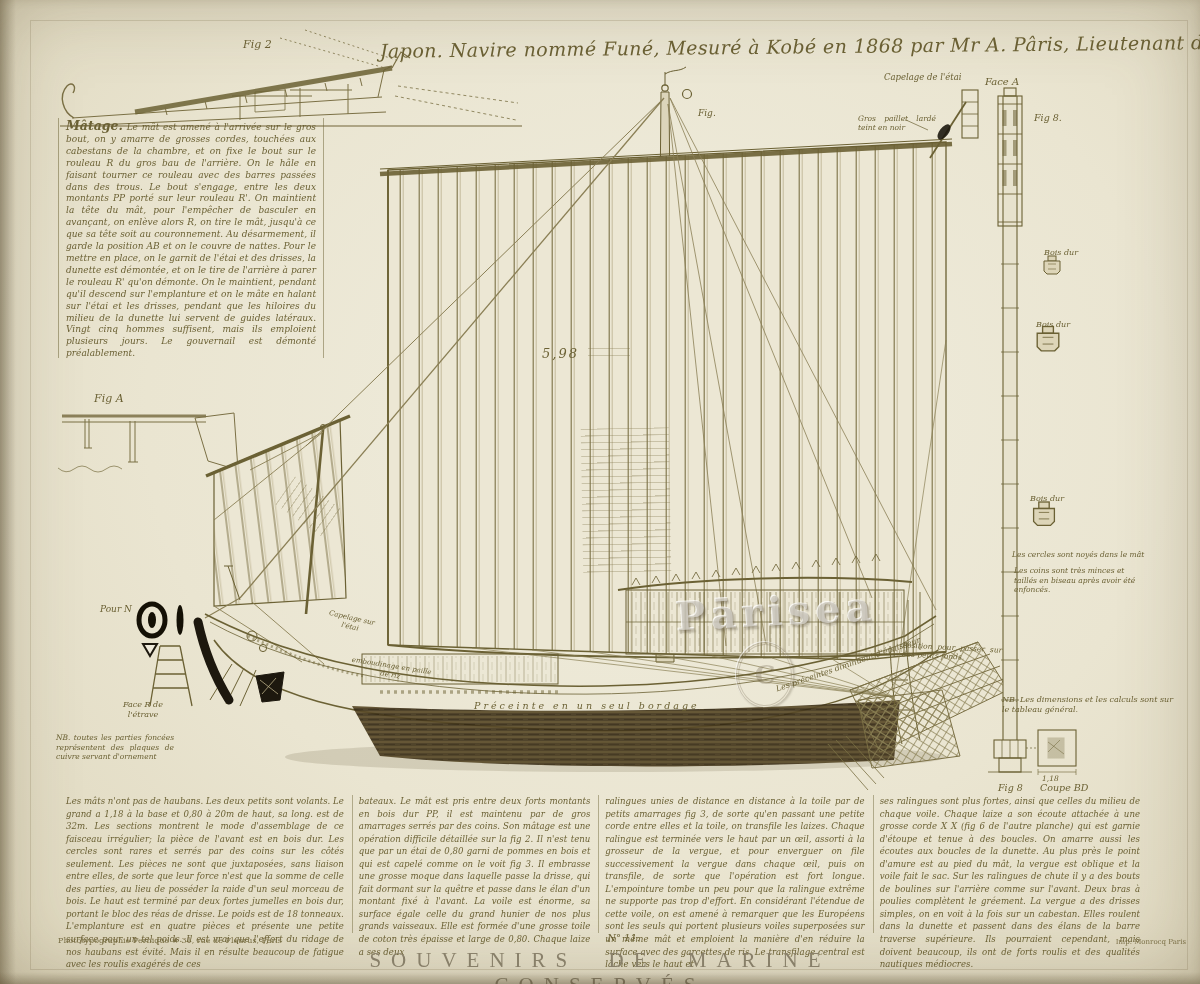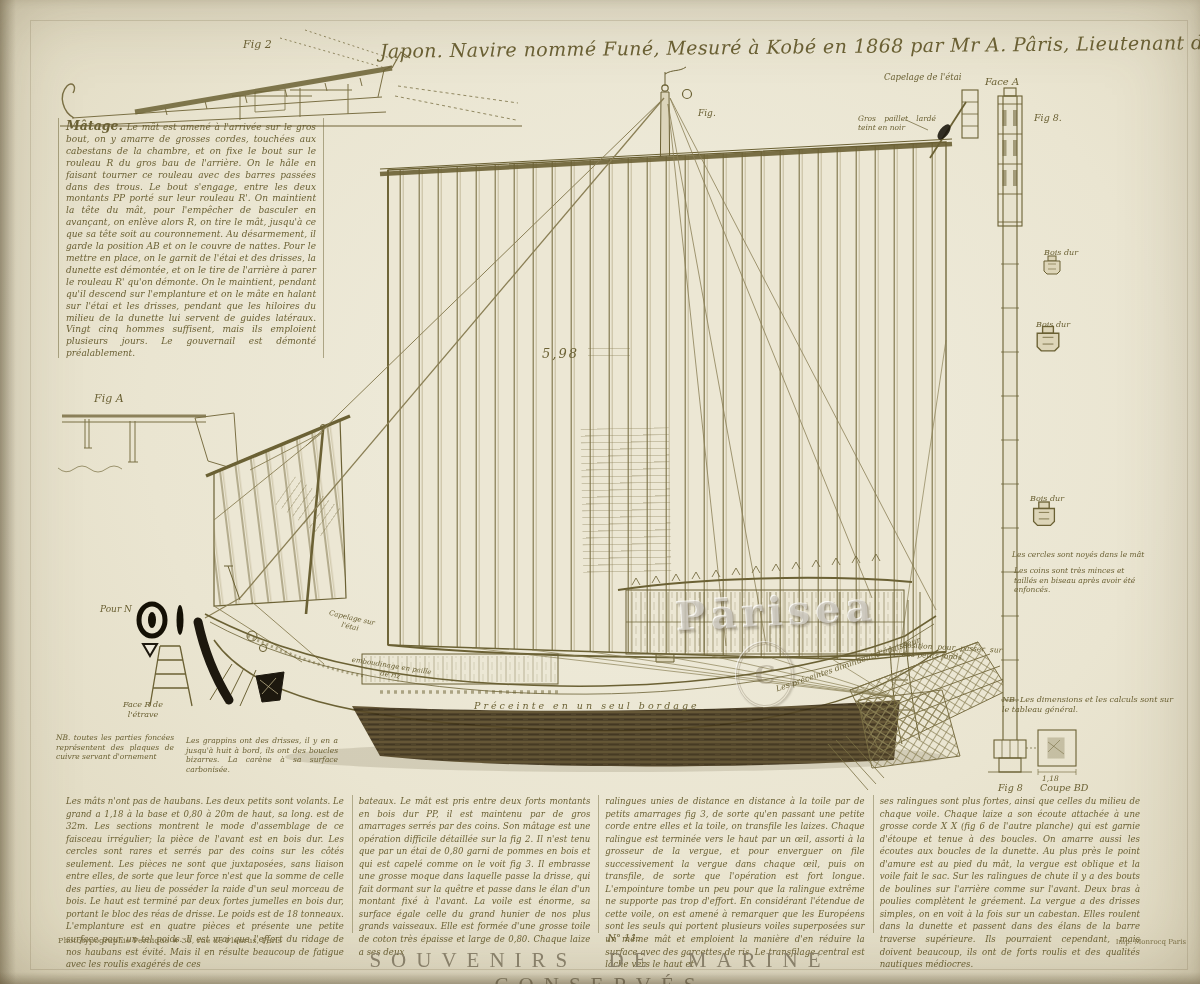--- a/index.html
+++ b/index.html
@@ -251,21 +251,20 @@
   <div class="scribble" style="left:582px;top:428px;width:88px;height:146px;transform:rotate(-1deg);"></div>
   <div class="scribble" style="left:292px;top:478px;width:34px;height:58px;transform:rotate(-55deg);"></div>
 
   <div class="lbl" style="left:698px;top:108px;font-size:9px;">Fig.</div>
 
   <div class="lbl" style="left:474px;top:700px;font-size:9.5px;letter-spacing:3px;">Préceinte en un seul bordage</div>
   <div class="lbl" style="left:772px;top:660px;font-size:8px;transform:rotate(-19deg);">Les préceintes diminuent d'épaisseur</div>
   <div class="blk" style="left:902px;top:643px;width:100px;font-size:7.5px;line-height:9px;transform:rotate(3deg);">Position pour passer sur des petits fonds.</div>
 
   <div class="blk" style="left:56px;top:733px;width:118px;font-size:7.5px;line-height:9.5px;font-style:italic;">NB. toutes les parties foncées représentent des plaques de cuivre servant d'ornement</div>
-  <div class="blk" style="left:186px;top:736px;width:152px;font-size:7.5px;line-height:9.5px;">Les grappins ont des drisses, il y en a jusqu'à huit à bord, ils ont des boucles bizarres. La carène à sa surface carbonisée.</div>
 
   <div class="lbl" style="left:985px;top:68px;font-size:10px;margin-top:8px;">Face A</div>
   <div class="lbl" style="left:884px;top:72px;font-size:8.5px;">Capelage de l'étai</div>
   <div class="blk" style="left:858px;top:102px;width:78px;font-size:7.5px;line-height:9px;margin-top:12px;">Gros paillet lardé teint en noir</div>
   <div class="lbl" style="left:1034px;top:112px;font-size:9.5px;">Fig 8.</div>
 
   <div class="lbl" style="left:1044px;top:248px;font-size:8px;">Bois dur</div>
   <div class="lbl" style="left:1036px;top:320px;font-size:8px;">Bois dur</div>
   <div class="lbl" style="left:1030px;top:494px;font-size:8px;">Bois dur</div>
 

